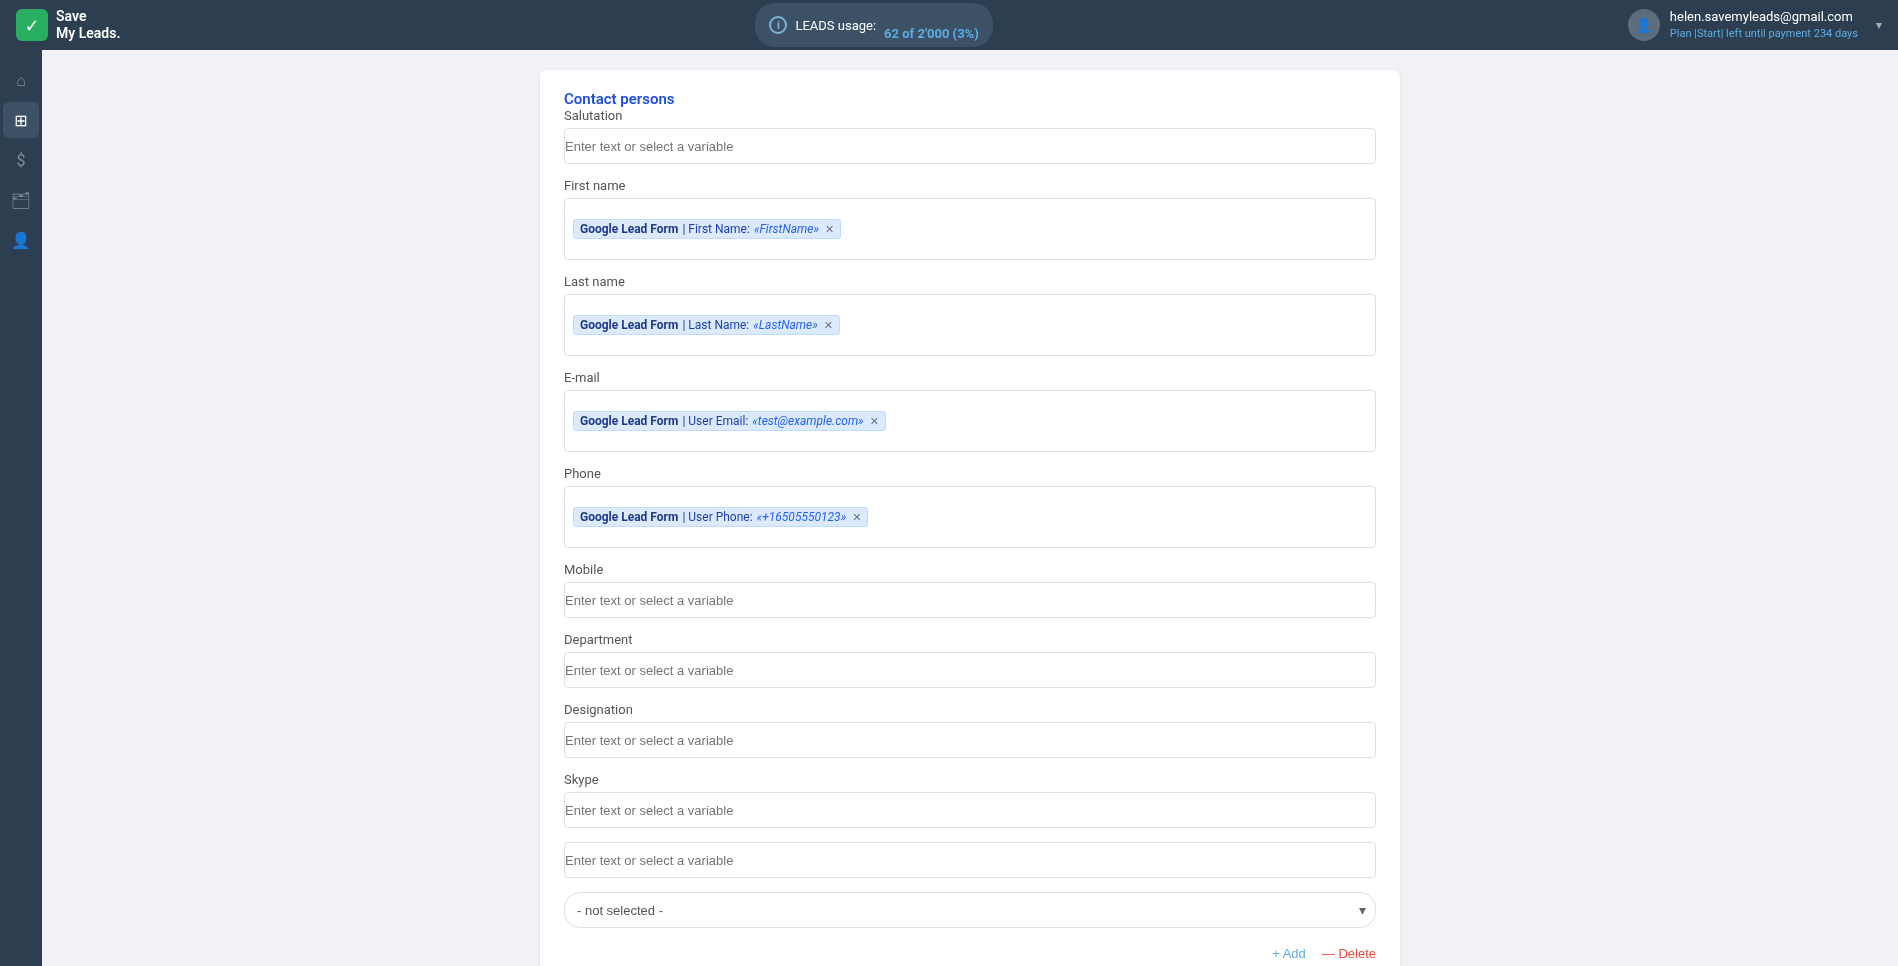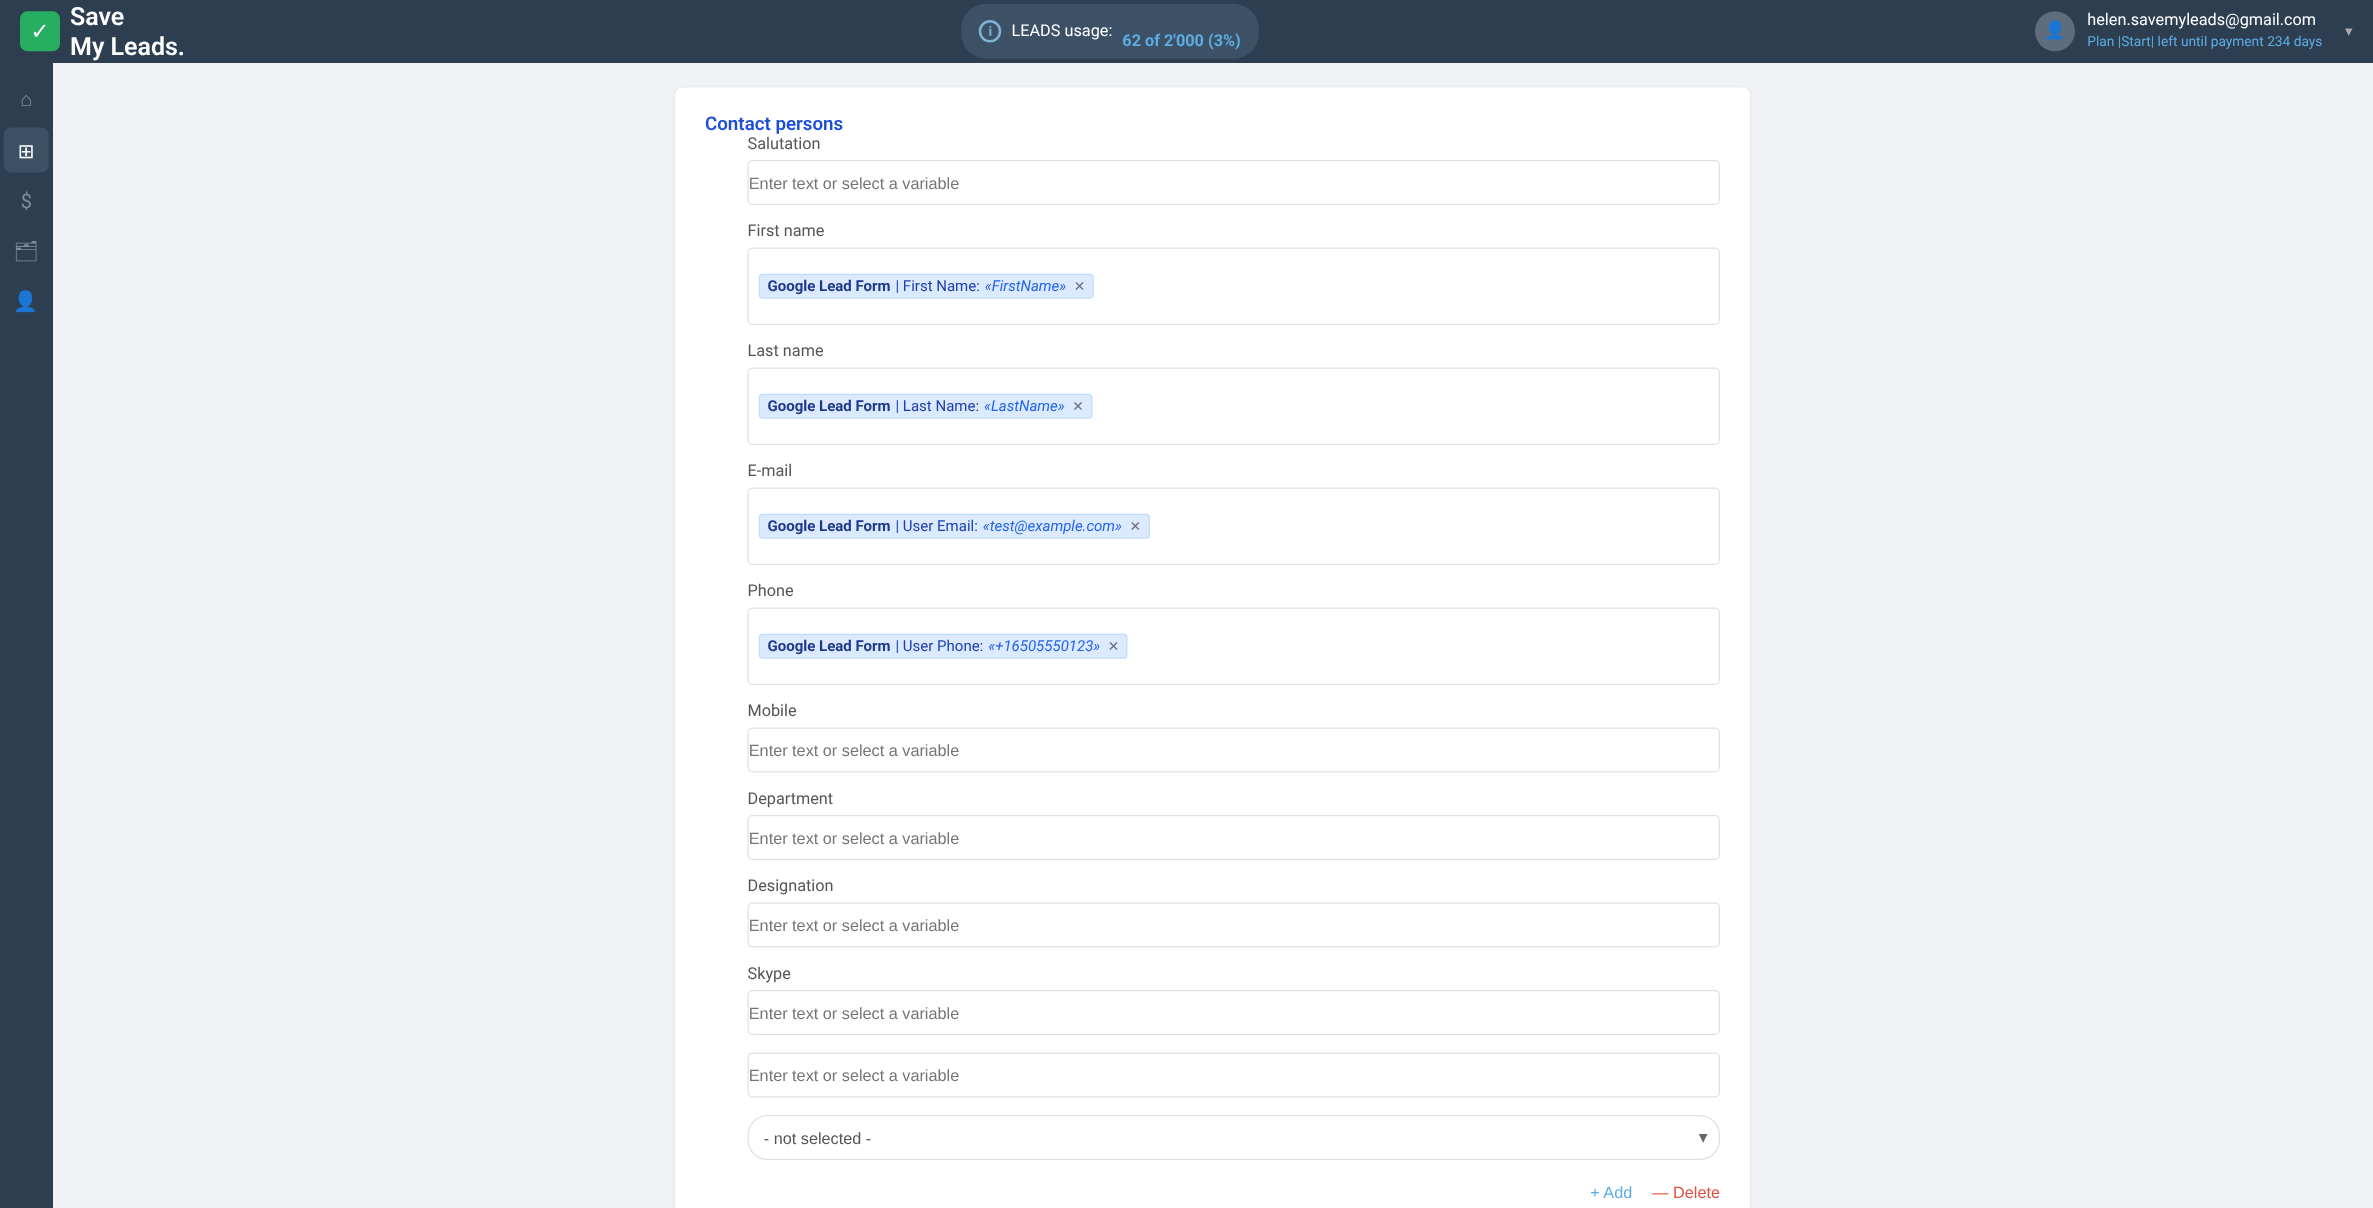--- a/index.html
+++ b/index.html
@@ -24,21 +24,21 @@
     }
     .logo-icon {
       width: 32px; height: 32px;
       background: #27ae60;
       border-radius: 6px;
       display: flex; align-items: center; justify-content: center;
       color: white; font-size: 18px;
     }
     .logo-text {
       color: white;
-      font-size: 20px;
+      font-size: 14px;
       font-weight: 600;
       line-height: 1.2;
     }
     .header-center { flex: 1; display: flex; justify-content: center; }
     .leads-usage {
       display: flex;
       align-items: center;
       background: #3d5166;
       border-radius: 20px;
       padding: 6px 14px;
@@ -121,21 +121,20 @@
       padding: 20px 24px;
       box-shadow: 0 1px 3px rgba(0,0,0,0.1);
     }
     .section-title {
       font-size: 15px;
       font-weight: 600;
       color: #1d4ed8;
     }
     .form-group {
       margin-bottom: 14px;
-      margin-left: 34px;
     }
     .form-label {
       display: block;
       font-size: 13px;
       color: #555;
       margin-bottom: 5px;
     }
     .form-input {
       width: 100%;
       border: 1px solid #dde1e7;

